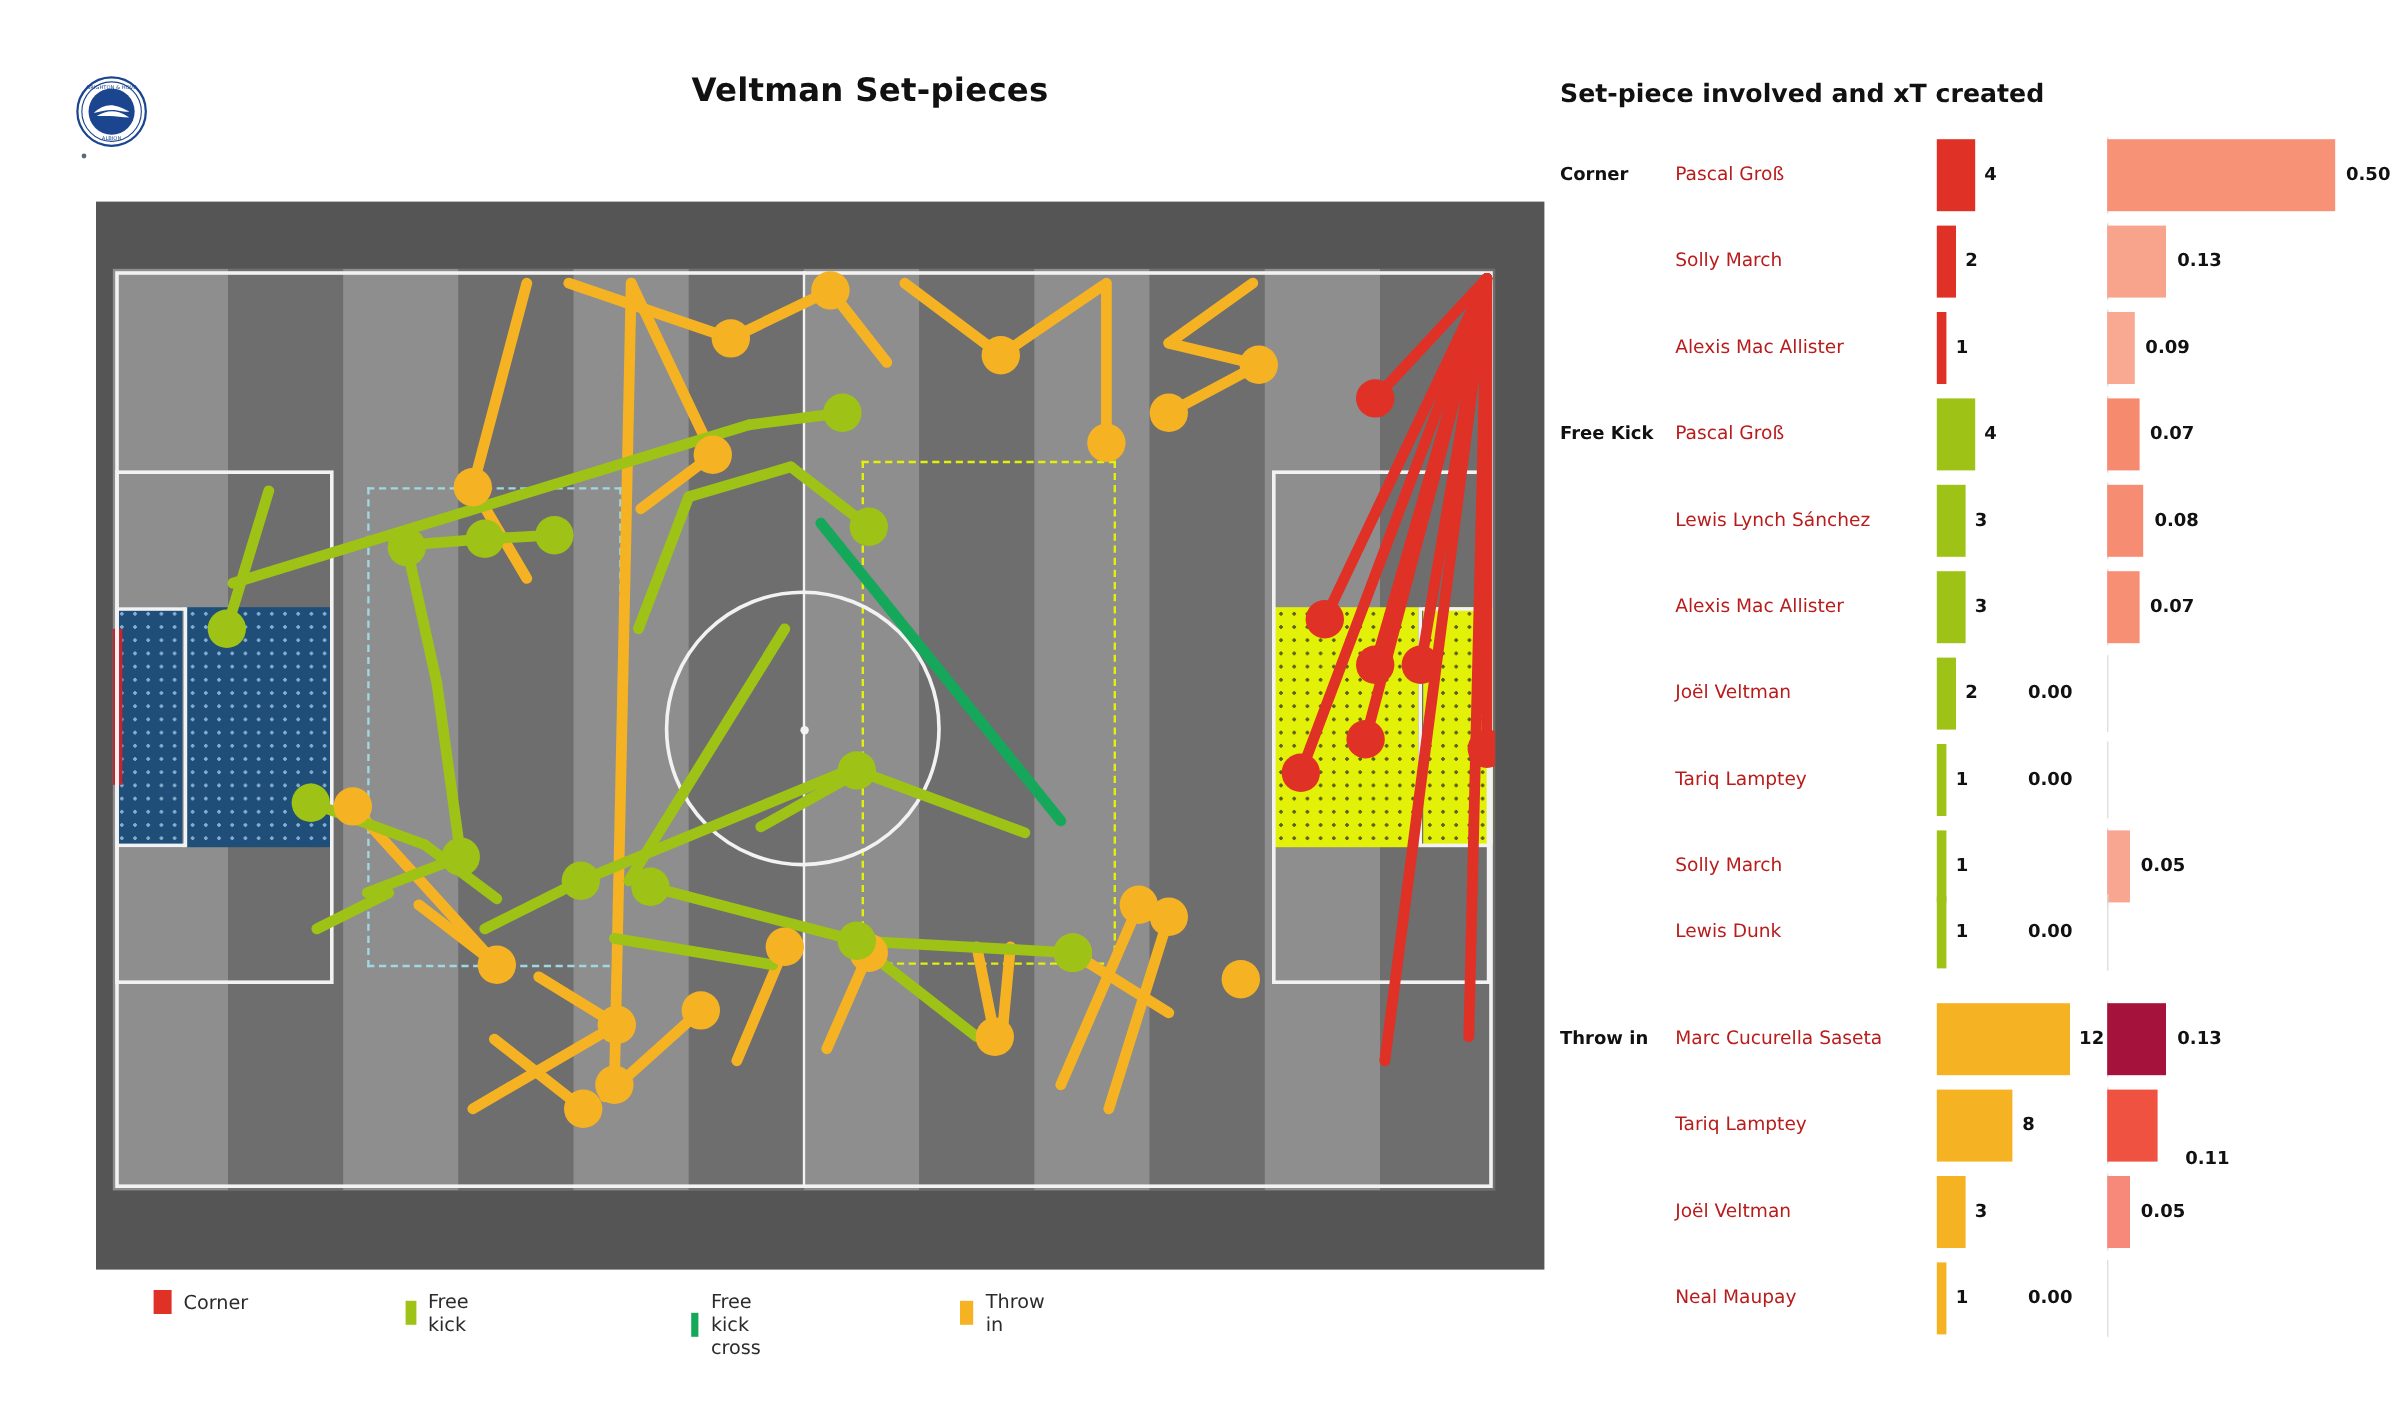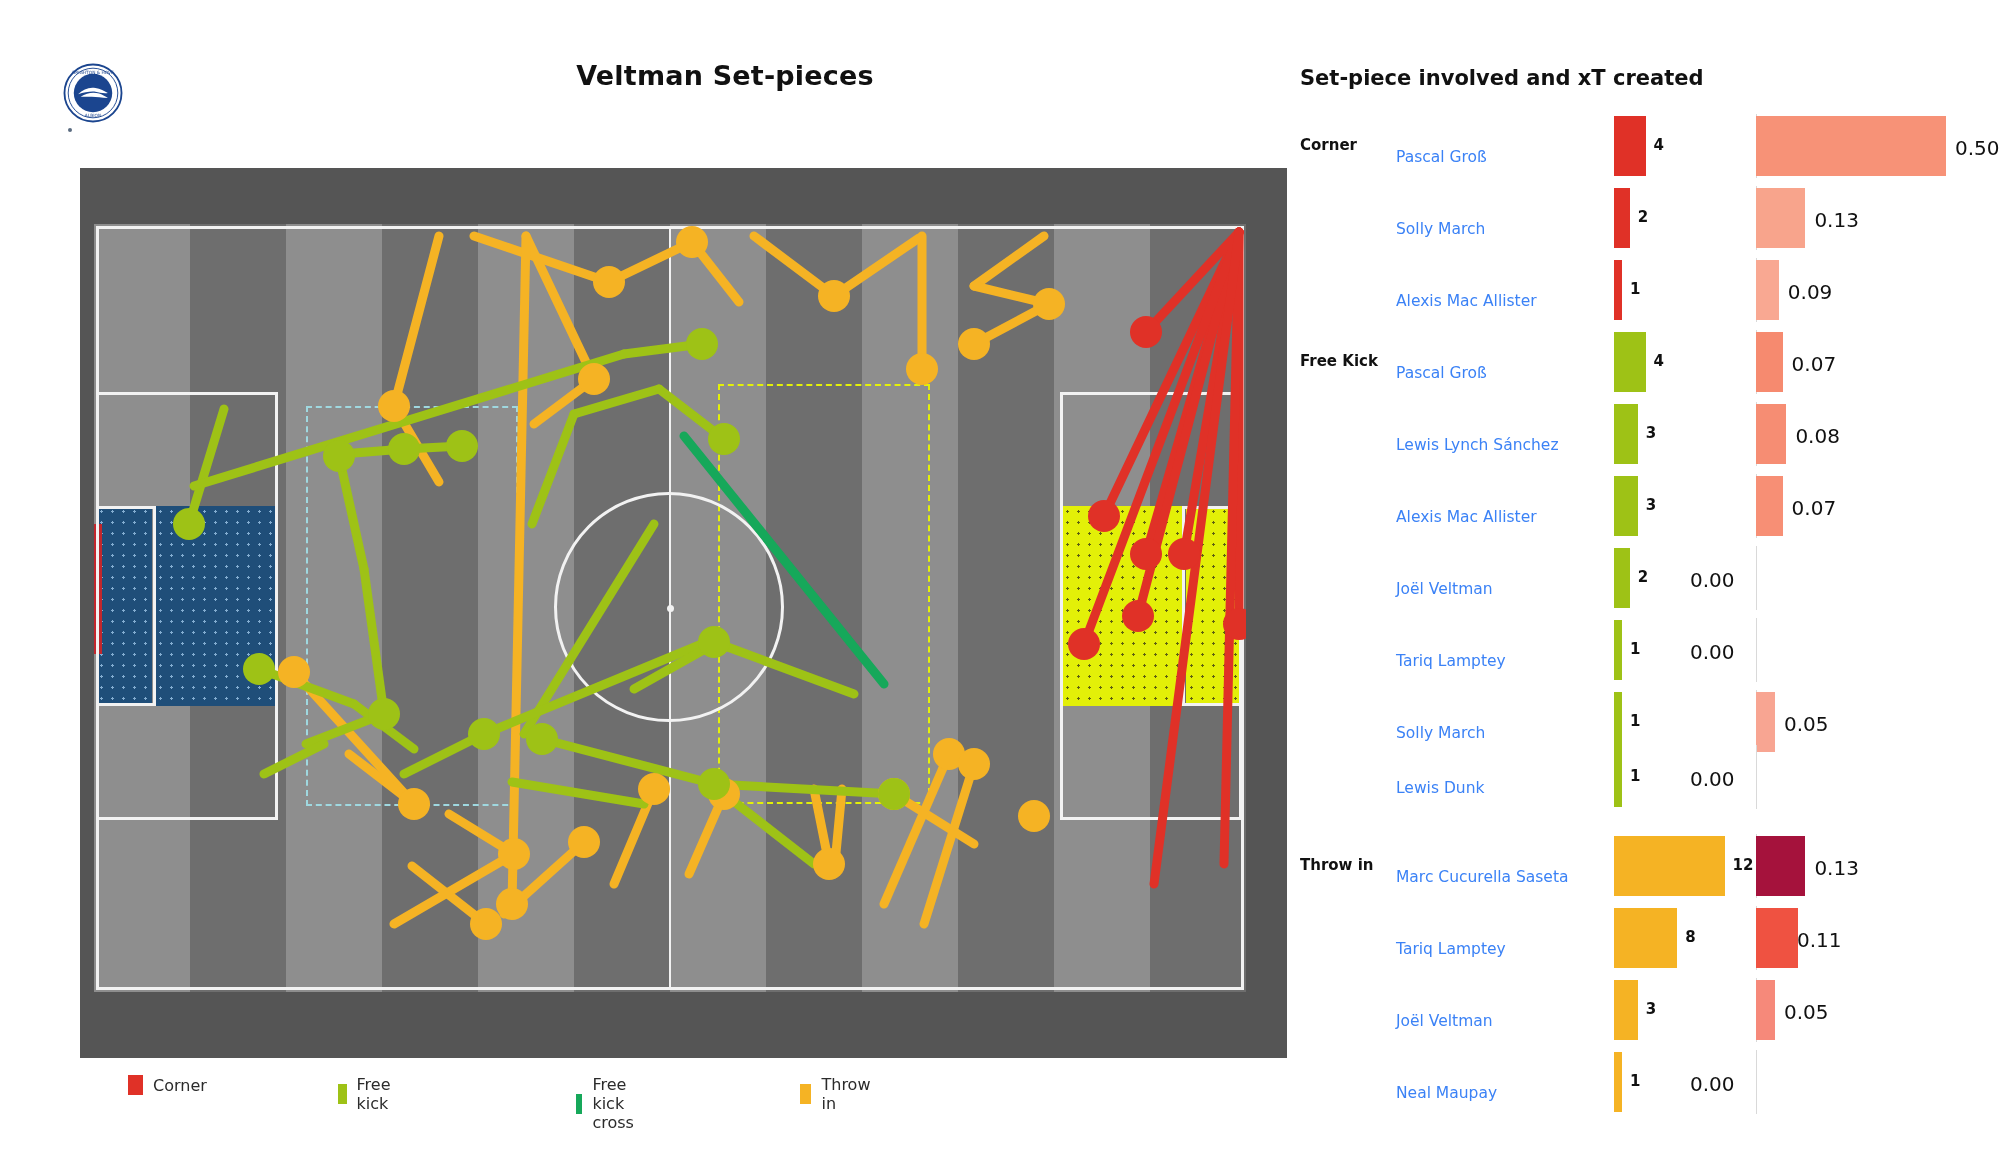--- a/index.html
+++ b/index.html
@@ -61,30 +61,30 @@
 
   
   #table{position:absolute;left:1300px;top:110px;width:672px;height:1010px;}
   .row{position:absolute;left:0;width:672px;height:72px;}
   .grp{
     position:absolute;left:0;top:26px;width:120px;
     font-size:15px;font-weight:bold;color:#111;
   }
   .pname{
     position:absolute;left:96px;top:26px;width:210px;
-    font-size:15.5px;color:#3b82f6;white-space:nowrap;margin-top:12px;
+    font-size:15.5px;color:#b91c1c;white-space:nowrap;
   }
   .cbar{position:absolute;left:314px;top:6px;height:60px;}
   .cval{
     position:absolute;top:26px;font-size:15px;font-weight:bold;color:#111;white-space:nowrap;
   }
   .xbar{position:absolute;left:456px;top:6px;height:60px;}
   .xaxis{position:absolute;left:456px;top:4px;width:1.4px;height:64px;background:#d9d9d9;}
   .xval{
-    position:absolute;top:26px;font-size:20px;font-weight:normal;color:#111;white-space:nowrap;
+    position:absolute;top:26px;font-size:15px;font-weight:bold;color:#111;white-space:nowrap;
   }
 </style>
 </head>
 <body>
 
 <svg id="crest" viewBox="0 0 100 100">
   <circle cx="50" cy="50" r="46" fill="#ffffff" stroke="#1b458f" stroke-width="3"></circle>
   <circle cx="50" cy="50" r="40" fill="#ffffff" stroke="#1b458f" stroke-width="1.5"></circle>
   <circle cx="50" cy="50" r="31" fill="#1b458f"></circle>
   <path d="M26 52 C34 44 44 40 54 42 C62 43 68 47 74 50 C66 51 60 49 54 48 C46 47 36 49 26 52 Z" fill="#ffffff"></path>
@@ -365,21 +365,21 @@
       <div class="xaxis"></div>
       <div class="xbar" style="width: 49.4px; background: rgb(165, 18, 60);"></div>
       <div class="xval" style="left: 514.4px;">0.13</div>
     </div>
     <div class="row" style="top: 792px;">
       <div class="pname">Tariq Lamptey</div>
       <div class="cbar" style="width: 63.2px; background: rgb(245, 179, 36);"></div>
       <div class="cval" style="left: 385.2px;">8</div>
       <div class="xaxis"></div>
       <div class="xbar" style="width: 41.8px; background: rgb(239, 82, 65);"></div>
-      <div class="xval" style="left: 497px;">0.11</div>
+      <div class="xval" style="left: 521px; margin-top: 28px;">0.11</div>
     </div>
     <div class="row" style="top: 864px;">
       <div class="pname">Joël Veltman</div>
       <div class="cbar" style="width: 23.7px; background: rgb(245, 179, 36);"></div>
       <div class="cval" style="left: 345.7px;">3</div>
       <div class="xaxis"></div>
       <div class="xbar" style="width: 19px; background: rgb(246, 137, 122);"></div>
       <div class="xval" style="left: 484px;">0.05</div>
     </div>
     <div class="row" style="top: 936px;">

